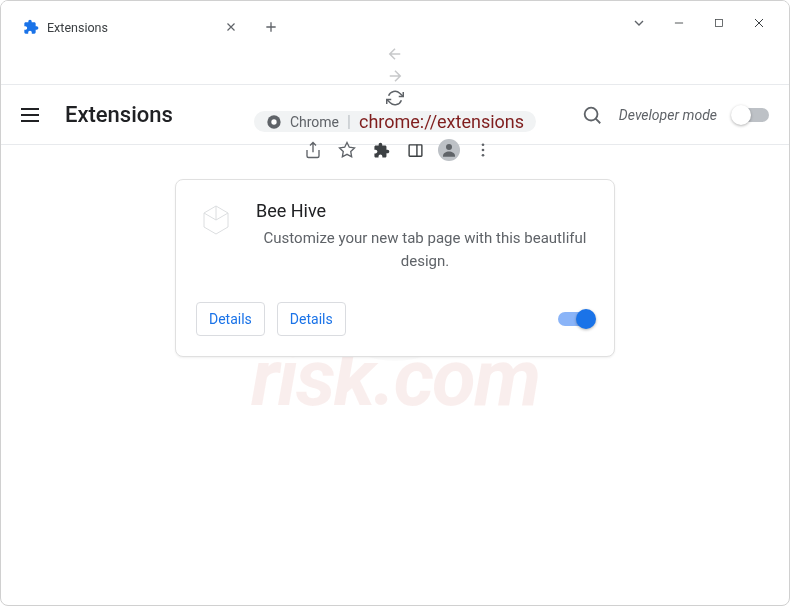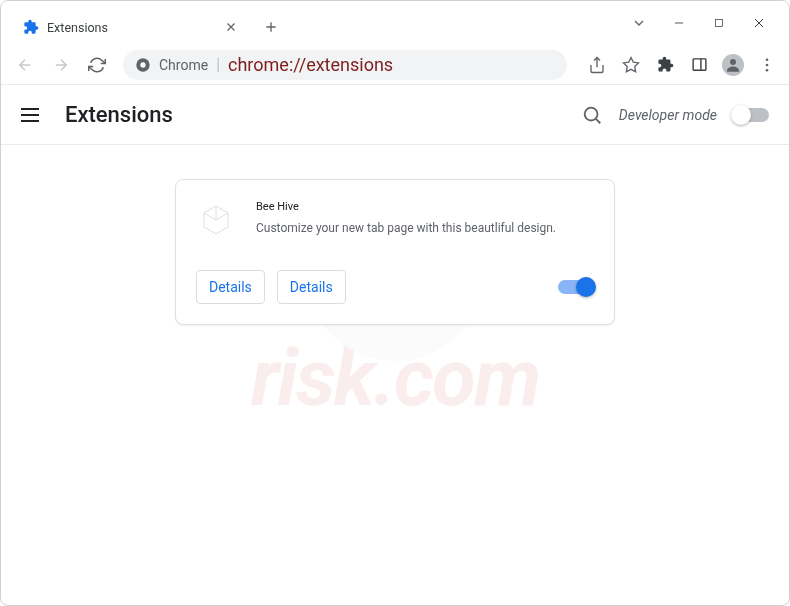--- a/index.html
+++ b/index.html
@@ -9,21 +9,21 @@
     .titlebar { height: 44px; display: flex; align-items: center; background: #fff; }
     .tab { display: flex; align-items: center; height: 36px; padding: 0 12px; margin-left: 10px; margin-top: 8px; background: #fff; border-radius: 10px 10px 0 0; min-width: 240px; position: relative; }
     .tab-icon { width: 16px; height: 16px; margin-right: 8px; }
     .tab-title { font-size: 12.5px; color: #3c4043; flex: 1; }
     .tab-close { width: 16px; height: 16px; display: flex; align-items: center; justify-content: center; color: #5f6368; cursor: pointer; }
     .newtab { width: 28px; height: 28px; display: flex; align-items: center; justify-content: center; margin-left: 6px; margin-top: 8px; color: #5f6368; cursor: pointer; border-radius: 50%; }
     .window-controls { margin-left: auto; display: flex; align-items: center; gap: 20px; padding-right: 20px; }
     .wc-btn { width: 20px; height: 20px; display: flex; align-items: center; justify-content: center; color: #3c4043; cursor: pointer; }
     
     
-    .toolbar { height: 40px; display: flex; align-items: center; padding: 0 8px; gap: 4px; border-bottom: 1px solid #e8eaed; }
+    .toolbar { height: 40px; display: flex; align-items: center; padding: 0 8px; gap: 4px; border-bottom: 1px solid #e8eaed; flex-direction: column; }
     .nav-btn { width: 32px; height: 32px; display: flex; align-items: center; justify-content: center; border-radius: 50%; cursor: pointer; }
     .nav-btn.disabled { opacity: 0.35; cursor: default; }
     .omnibox { flex: 1; height: 30px; background: #f1f3f4; border-radius: 15px; display: flex; align-items: center; padding: 0 12px; margin: 0 6px; gap: 8px; }
     .omni-chrome-icon { width: 16px; height: 16px; }
     .omni-label { font-size: 14px; color: #5f6368; }
     .omni-divider { color: #bdc1c6; }
     .omni-url { font-size: 18px; color: #7f1d1d; text-align: right; }
     .toolbar-right { display: flex; align-items: center; gap: 6px; padding-left: 6px; }
     .tb-icon { width: 28px; height: 28px; display: flex; align-items: center; justify-content: center; color: #5f6368; cursor: pointer; border-radius: 50%; }
     .avatar { width: 22px; height: 22px; border-radius: 50%; background: #bdc1c6; display: flex; align-items: center; justify-content: center; }
@@ -40,22 +40,22 @@
     .toggle-knob { width: 20px; height: 20px; background: #fff; border-radius: 50%; position: absolute; top: -3px; left: -2px; box-shadow: 0 1px 3px rgba(0,0,0,0.3); }
     .toggle.on { background: #8ab4f8; }
     .toggle.on .toggle-knob { left: 18px; background: #1a73e8; }
     
     
     .content { padding: 34px 0 0 0; display: flex; justify-content: center; }
     .card { width: 440px; background: #fff; border: 1px solid #e0e0e0; border-radius: 8px; padding: 20px; box-shadow: 0 1px 2px rgba(60,64,67,0.08); }
     .card-top { display: flex; gap: 20px; margin-bottom: 30px; }
     .ext-icon { width: 40px; height: 40px; flex-shrink: 0; opacity: 0.35; }
     .ext-info { flex: 1; }
-    .ext-name { font-size: 11px; color: #202124; margin-bottom: 6px; }
-    .ext-desc { font-size: 12px; color: #5f6368; line-height: 1.5; }
+    .ext-name { font-size: 18px; color: #202124; margin-bottom: 6px; }
+    .ext-desc { font-size: 15px; color: #5f6368; line-height: 1.5; text-align: center; }
     .card-bottom { display: flex; align-items: center; gap: 12px; }
     .action-btn { padding: 8px 12px; border: 1px solid #dadce0; border-radius: 4px; font-size: 14px; color: #1a73e8; background: #fff; cursor: pointer; }
     .card-toggle { margin-left: auto; }
     
     
     .watermark { position: absolute; top: 50%; left: 50%; transform: translate(-50%, -50%); width: 100%; height: 100%; display: flex; align-items: center; justify-content: center; pointer-events: none; z-index: -1; }
     .watermark-content { opacity: 0.08; text-align: center; }
     .wm-circle { width: 180px; height: 180px; border-radius: 50%; background: #d0d0d0; margin: 0 auto -30px; position: relative; }
     .wm-text { font-size: 80px; font-weight: bold; color: #c0392b; font-style: italic; letter-spacing: -2px; }
   </style>

